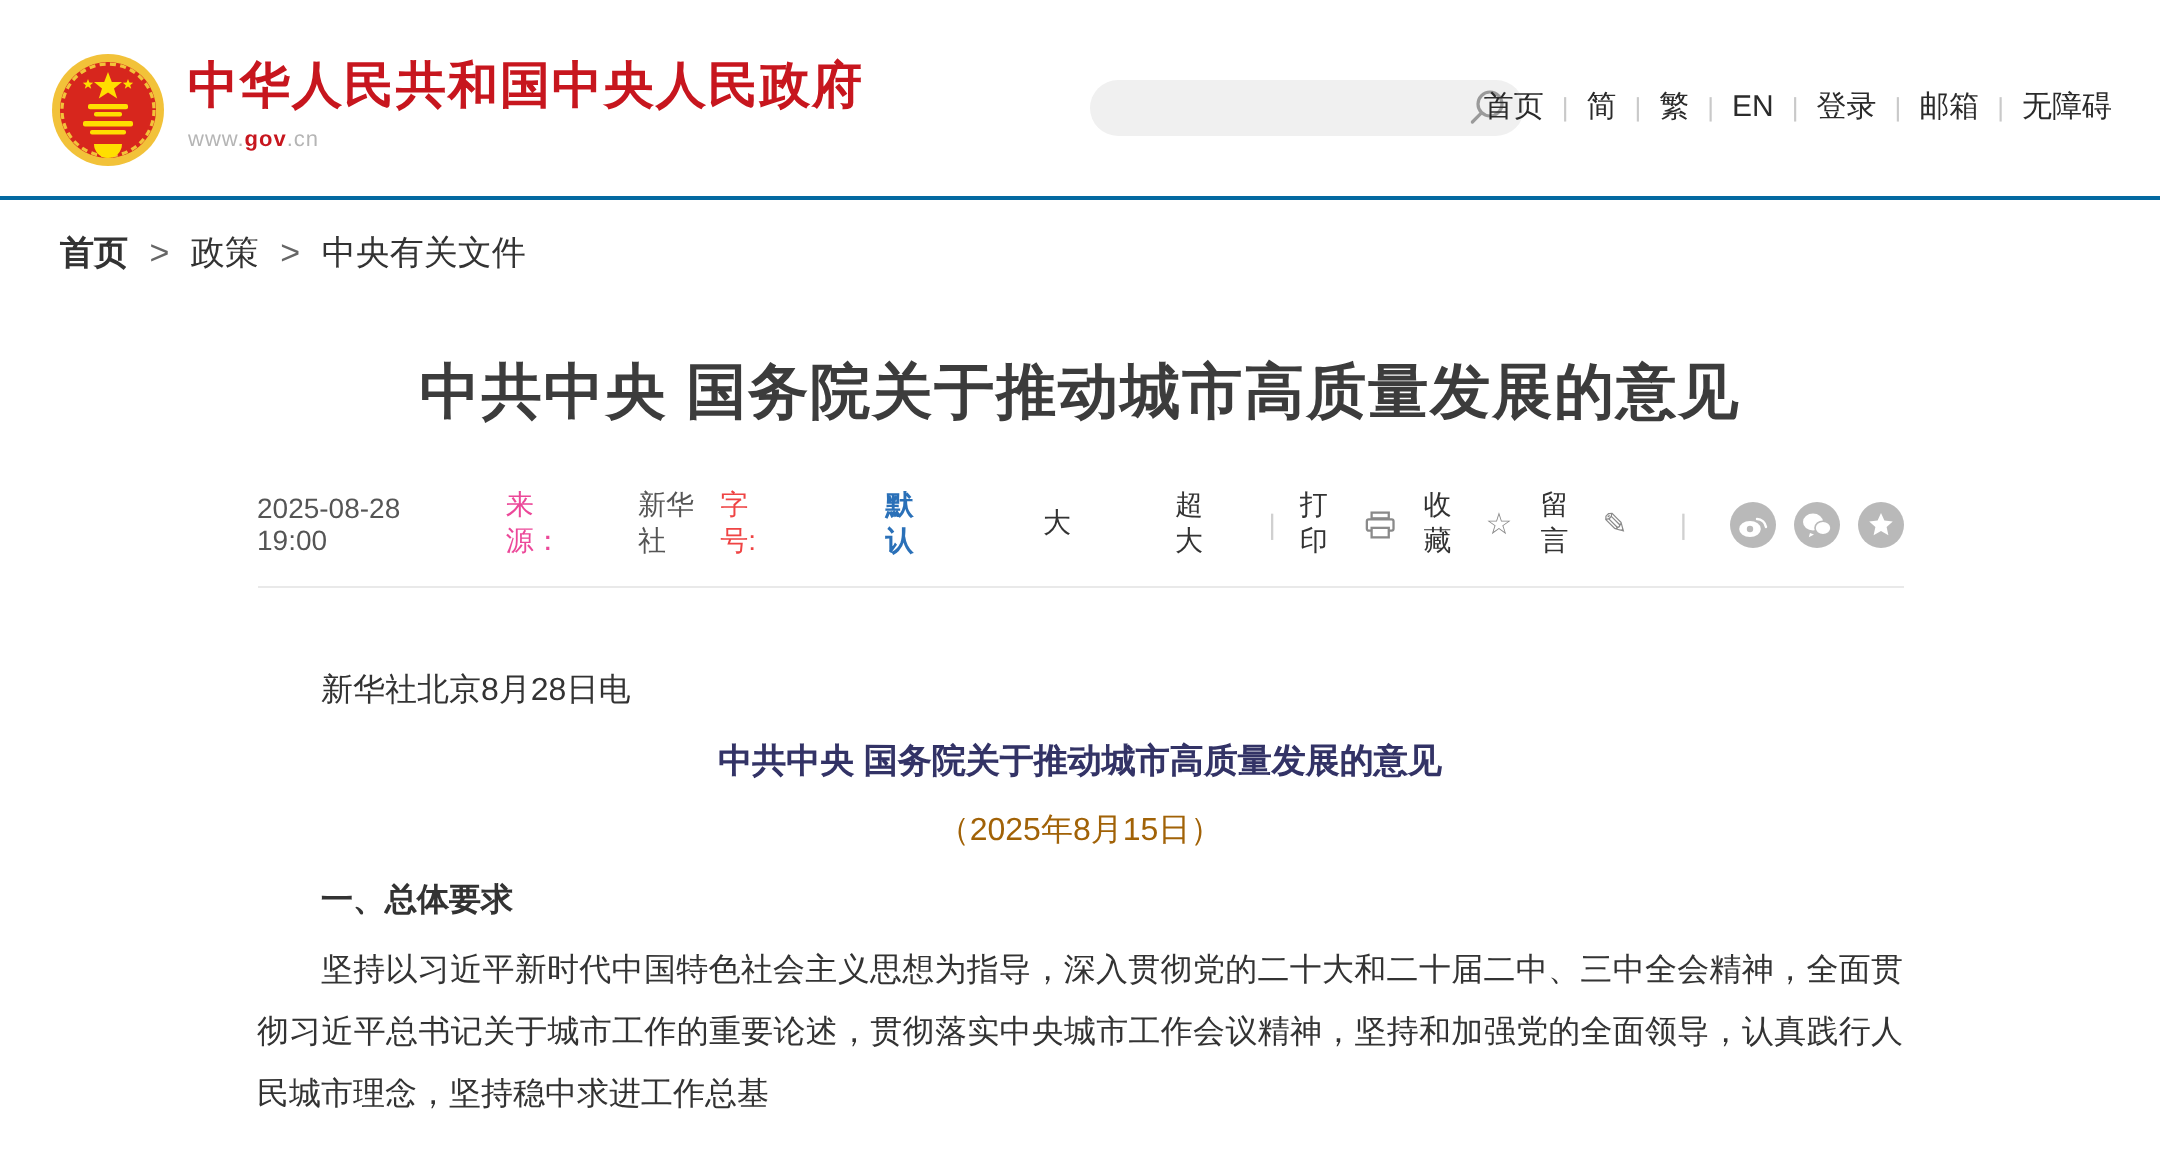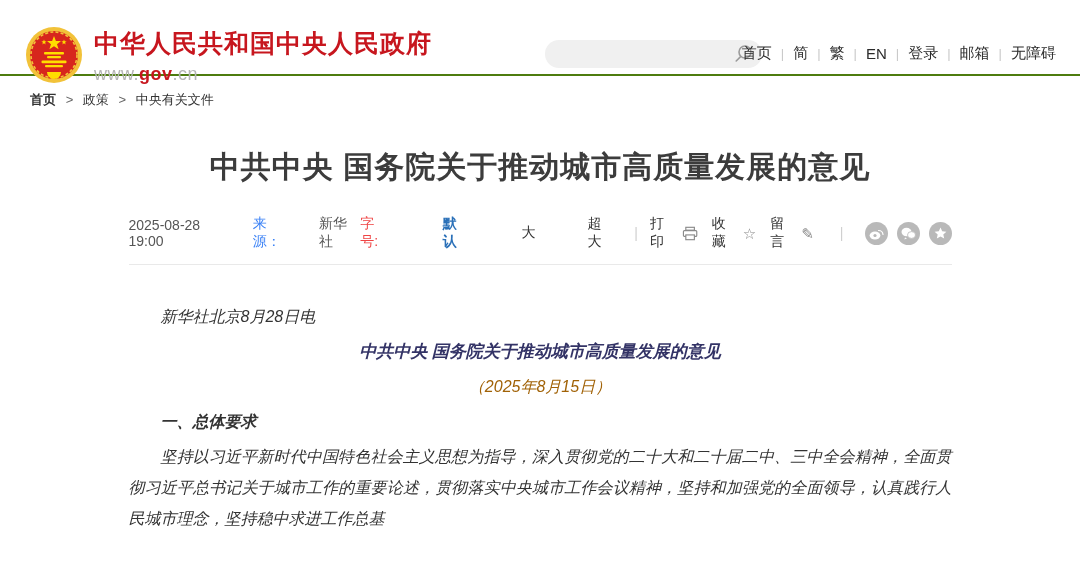--- a/index.html
+++ b/index.html
@@ -2,64 +2,64 @@
 <html><head>
 <meta charset="utf-8">
 <style>
   * { box-sizing: border-box; margin: 0; padding: 0; }
   html, body { background: #fff; }
   body {
     width: 1080px; height: 579px; overflow: hidden; position: relative;
     font-family: "Liberation Sans", "DejaVu Sans", sans-serif; color: #333;
   }
   
-  .site-header { position: relative; height: 76px; background: #fff; border-bottom: 2px solid #4d7c0f; }
+  .site-header { position: relative; height: 100px; background: #fff; border-bottom: 2px solid #0369a1; }
   .brand { position: absolute; left: 25px; top: 26px; display: flex; align-items: flex-start; cursor: pointer; }
   .emblem { width: 58px; height: 58px; flex: 0 0 auto; }
   .brand-text { margin-left: 11px; padding-top: 4px; }
   .brand-title { font-size: 25px; font-weight: bold; color: #c7161e; letter-spacing: 1px; line-height: 1.1; }
-  .brand-url { margin-top: 6px; font-size: 18px; color: #b5b5b5; letter-spacing: .5px; }
+  .brand-url { margin-top: 6px; font-size: 11px; color: #b5b5b5; letter-spacing: .5px; }
   .brand-url .gov { color: #c7161e; font-weight: bold; }
   .search-box { position: absolute; left: 545px; top: 40px; width: 217px; height: 28px;
     background: #f0f0f0; border-radius: 14px; }
   .search-input { position: absolute; left: 14px; top: 0; width: 170px; height: 28px;
     border: none; background: transparent; outline: none; font-size: 14px; color: #333; }
   .search-icon { position: absolute; right: 8px; top: 3px; width: 22px; height: 22px; cursor: pointer; }
   .top-nav { position: absolute; right: 24px; top: 44px; display: flex; align-items: center; font-size: 15px; color: #2b2b2b; }
   .top-nav .nav-item { cursor: pointer; white-space: nowrap; }
   .top-nav .sep { color: #c9c9c9; margin: 0 9px; font-size: 13px; }
   
-  .breadcrumb { margin: 15px 0 0 30px; font-size: 13px; color: #333; }
+  .breadcrumb { margin: 15px 0 0 30px; font-size: 17px; color: #333; }
   .breadcrumb .crumb { cursor: pointer; }
   .breadcrumb .crumb.first { font-weight: bold; }
   .breadcrumb .bc-sep { color: #666; margin: 0 6px; }
   
   .doc { width: 823px; margin: 0 auto; }
   .doc-h1 { margin-top: 38px; text-align: center; font-size: 30px; font-weight: bold; color: #3c3c3c; letter-spacing: 1px; }
   .meta-row { margin-top: 27px; display: flex; justify-content: space-between; align-items: flex-start;
     font-size: 14px; color: #555; }
   .meta-left { display: flex; align-items: center; }
   .meta-date { color: #555; }
-  .meta-src-label { margin-left: 16px; color: #3b82f6; }
+  .meta-src-label { margin-left: 16px; color: #ec4899; }
   .meta-src { margin-left: 25px; color: #555; }
   .meta-right { display: flex; align-items: center; }
   .fs-label { color: #ef4444; margin-right: 8px; }
   .fs-opt { margin-right: 8px; cursor: pointer; color: #333; padding-left: 44px; }
   .fs-opt.active { color: #2a70b8; font-weight: bold; }
   .meta-sep { color: #d0d0d0; margin: 0 12px; }
   .tool { display: flex; align-items: center; margin-right: 14px; cursor: pointer; color: #333; }
   .tool:last-of-type { margin-right: 0; }
   .tool .tool-icon { margin-left: 5px; color: #8a8a8a; font-size: 15px; line-height: 1; }
   .share-group { display: flex; align-items: center; }
   .share-btn { width: 23px; height: 23px; border-radius: 50%; background: #b9b9b9; margin-left: 9px;
     display: flex; align-items: center; justify-content: center; cursor: pointer; }
   .meta-divider { border: none; border-top: 1px solid #e9e9e9; margin-top: 13px; }
   
   .content { margin-top: 36px; font-size: 16px; line-height: 31px; color: #333; text-align: justify; }
-  .content p { margin-bottom: 4px; font-style: italic; }
+  .content p { margin-bottom: 4px; }
   .indent { text-indent: 2em; }
   .byline { margin-bottom: 9px; }
   .doc-title { text-align: center; font-weight: bold; color: #333366; font-size: 17px; }
   .doc-date { text-align: center; color: #a16207; }
   .section-head { font-weight: bold; text-indent: 2em; }
 </style>
 </head>
 <body>
 
 <header class="site-header">

